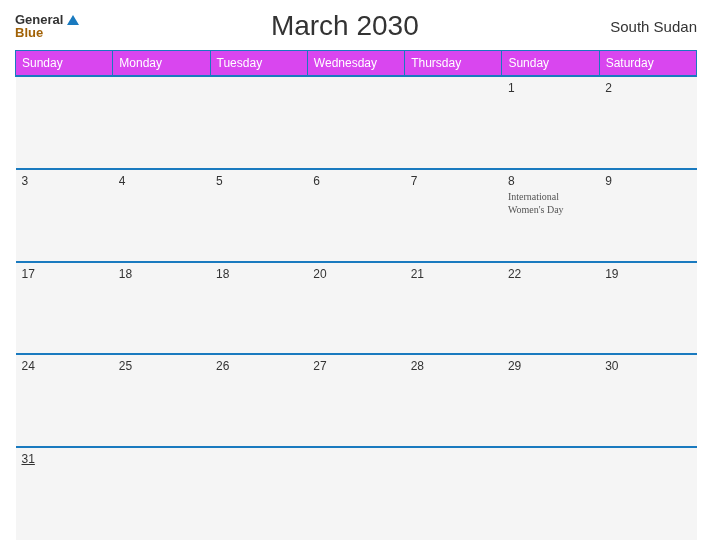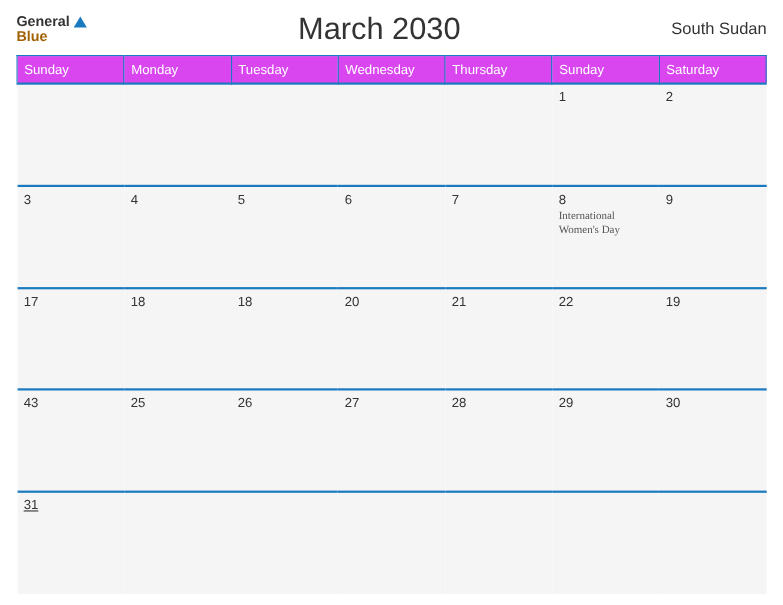--- a/index.html
+++ b/index.html
@@ -205,21 +205,21 @@
         </td>
         <td>
           <span class="day-number">22</span>
         </td>
         <td>
           <span class="day-number">19</span>
         </td>
       </tr>
       <tr>
         <td>
-          <span class="day-number">43</span>
+          <span class="day-number">24</span>
         </td>
         <td>
           <span class="day-number">25</span>
         </td>
         <td>
           <span class="day-number">26</span>
         </td>
         <td>
           <span class="day-number">27</span>
         </td>

